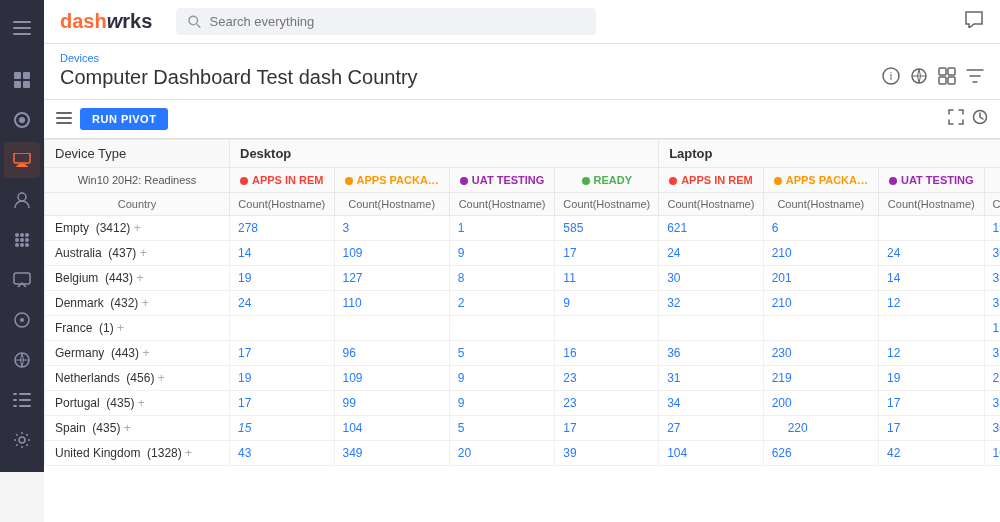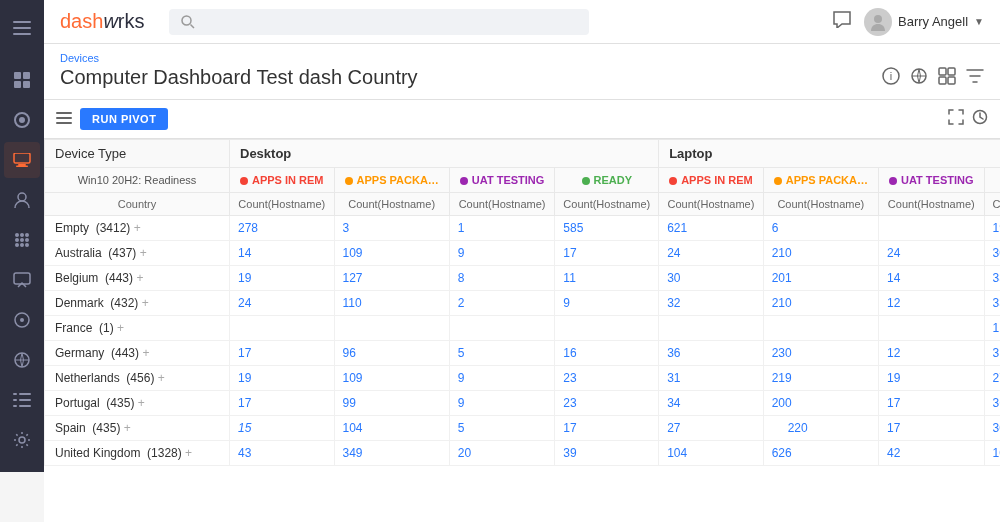--- a/index.html
+++ b/index.html
@@ -44,21 +44,21 @@
       background: white;
       height: 44px;
       display: flex;
       align-items: center;
       padding: 0 16px;
       border-bottom: 1px solid #e0e0e0;
       flex-shrink: 0;
     }
     .logo {
       font-size: 20px;
-      font-weight: normal;
+      font-weight: bold;
       color: #2d2f3e;
       margin-right: 24px;
       white-space: nowrap;
     }
     .logo span { color: #ff6b35; }
     .search-bar {
       flex: 1;
       max-width: 420px;
       display: flex;
       align-items: center;
@@ -330,37 +330,28 @@
 
   <header class="topbar">
     <div class="logo">
       <span style="color:#ff6b35;">dash</span><span style="font-style:italic; color:#2d2f3e;">w</span><span style="color:#2d2f3e;">rks</span>
     </div>
     <div class="search-bar">
       <svg width="14" height="14" viewBox="0 0 14 14">
           <circle cx="5.5" cy="5.5" r="4.5" stroke="#999" stroke-width="1.5" fill="none"></circle>
           <path d="M9.5 9.5 L13 13" stroke="#999" stroke-width="1.5"></path>
         </svg>
+      <input type="text" placeholder="Search everything" style="">
     </div>
     <div class="topbar-right">
       <span class="topbar-icon">
         <svg width="20" height="18" viewBox="0 0 20 18">
             <path d="M2 2h16v12H10l-5 4v-4H2z" stroke="#666" stroke-width="1.5" fill="none" rx="2"></path>
           </svg>
       </span>
-      <div class="user-info">
-        <div class="avatar">
-          <svg width="20" height="20" viewBox="0 0 20 20">
-              <circle cx="10" cy="7" r="4" fill="#aaa"></circle>
-              <path d="M3 19c0-4.4 3.1-7 7-7s7 2.6 7 7" fill="#aaa"></path>
-            </svg>
-        </div>
-        <span>Barry Angell</span>
-        <span style="font-size:10px; color:#666;">▼</span>
-      </div>
     </div>
   </header>
 
   <div class="page-header">
     <div class="breadcrumb">Devices</div>
     <div class="page-title-row">
       <h1 class="page-title">Computer Dashboard Test dash Country</h1>
       <div class="header-icons">
         <span>
           <svg width="18" height="18" viewBox="0 0 18 18">

